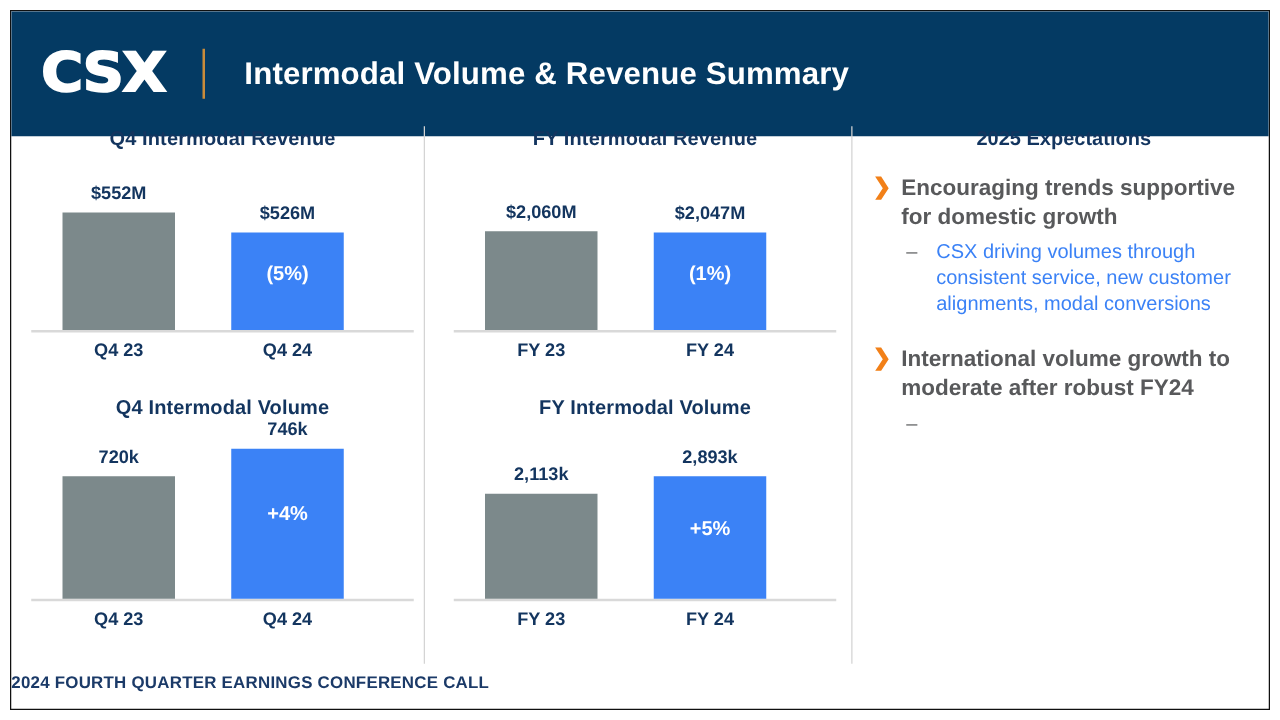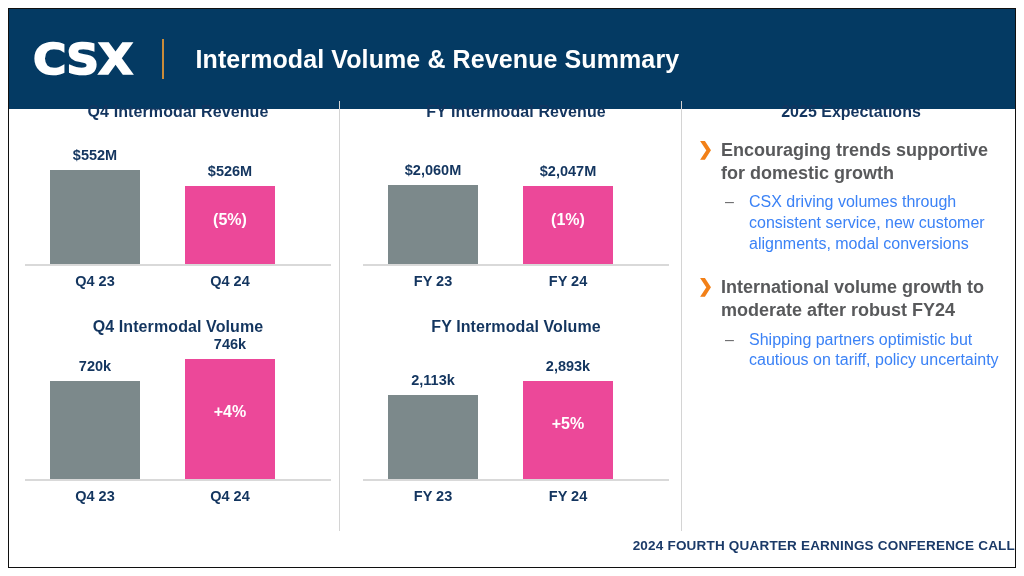--- a/index.html
+++ b/index.html
@@ -121,21 +121,21 @@
   }
   .bar-group.left  { left: 37px; }
   .bar-group.right { left: 172px; }
 
   .bar {
     position: relative;
     width: 100%;
     box-sizing: border-box;
   }
   .bar.gray { background: #7C898B; }
-  .bar.navy { background: #ec4899; margin-top: 27px; }
+  .bar.navy { background: #3b82f6; margin-top: 27px; }
 
   .bar-value {
     position: absolute;
     left: 0;
     width: 100%;
     text-align: center;
     top: -23px;
     color: #13355F;
     font-size: 14.5px;
     font-weight: bold;
@@ -221,21 +221,21 @@
     line-height: 1.3;
     font-weight: normal;
   }
 
   
   .footer {
     position: absolute;
     left: 0;
     bottom: 14px;
     width: 100%;
-    text-align: right;
+    text-align: left;
     color: #1B3A68;
     font-size: 13.5px;
     font-weight: bold;
     letter-spacing: 0.2px;
   }
 </style>
 </head>
 <body>
 
 <div class="slide">
@@ -346,21 +346,20 @@
           </div>
         </div>
 
         <div class="bullet">
           <span class="chev">❯</span>
           <span class="bullet-text">International volume growth to moderate after robust FY24</span>
         </div>
         <div class="subs">
           <div class="sub">
             <span class="dash">–</span>
-            <span class="sub-text">Shipping partners optimistic but cautious on tariff, policy uncertainty</span>
           </div>
         </div>
 
       </div>
     </div>
 
   </div>
 
   <div class="footer">2024 FOURTH QUARTER EARNINGS CONFERENCE CALL</div>
 

